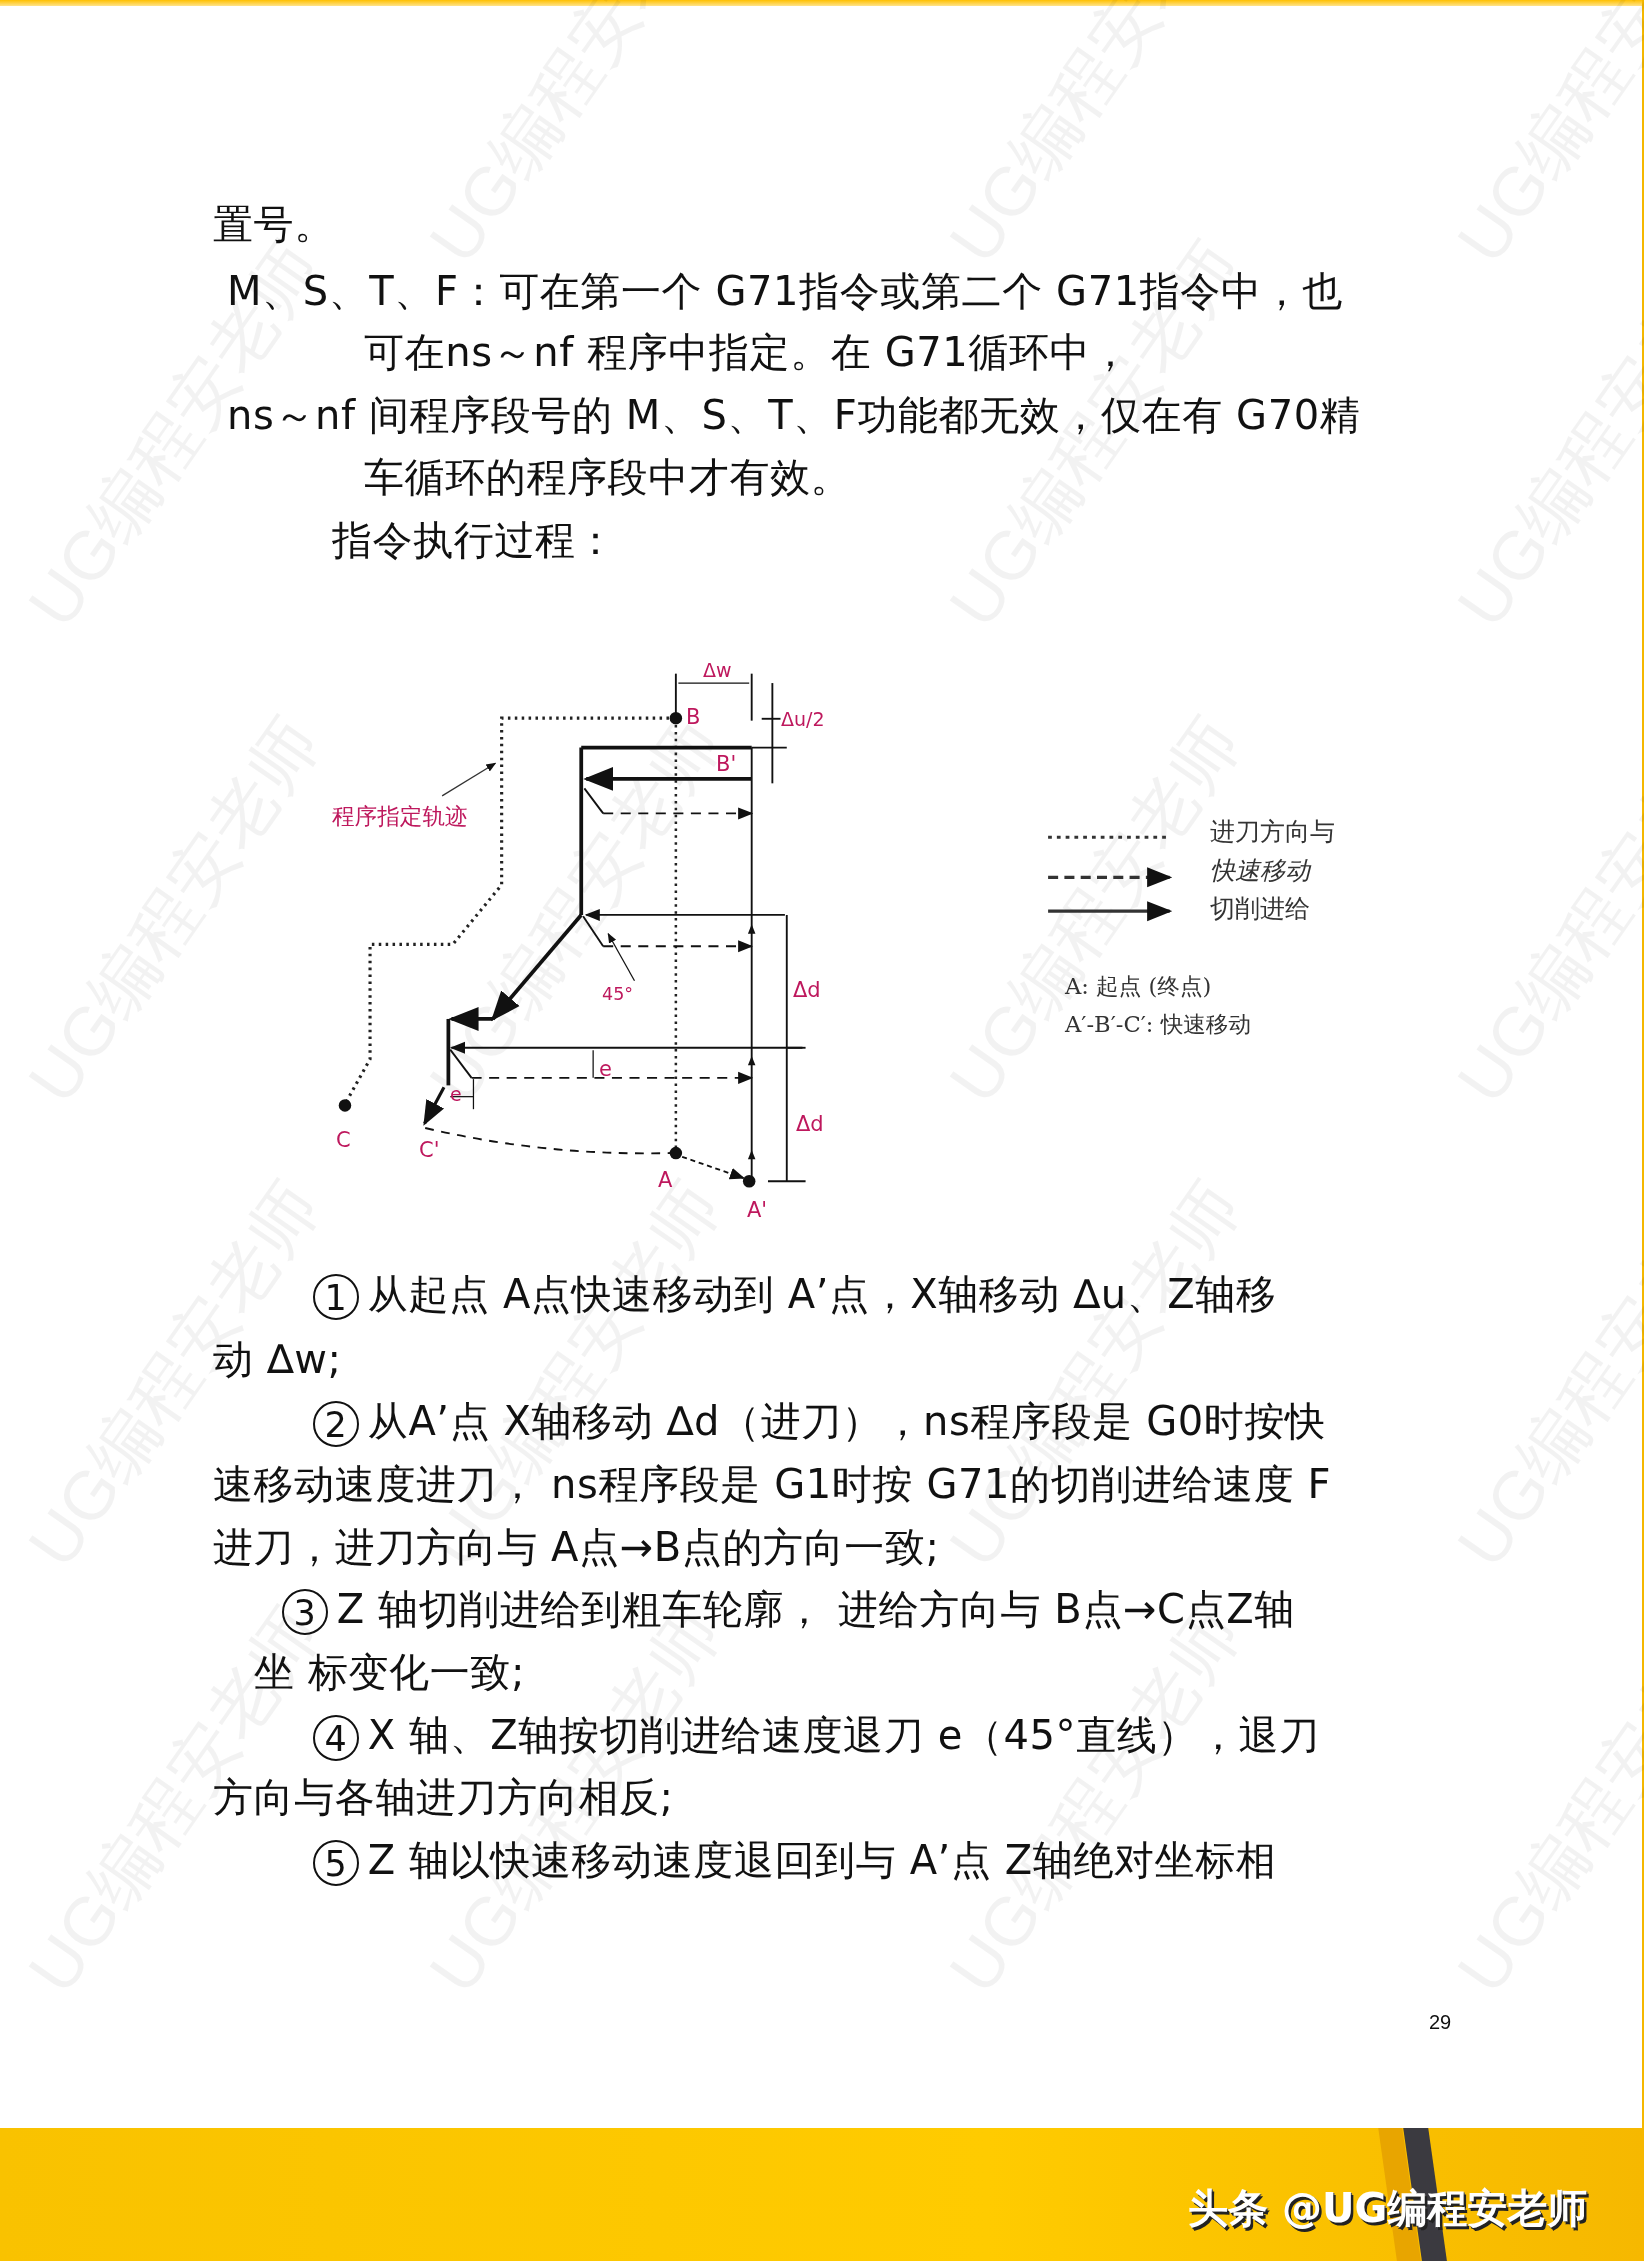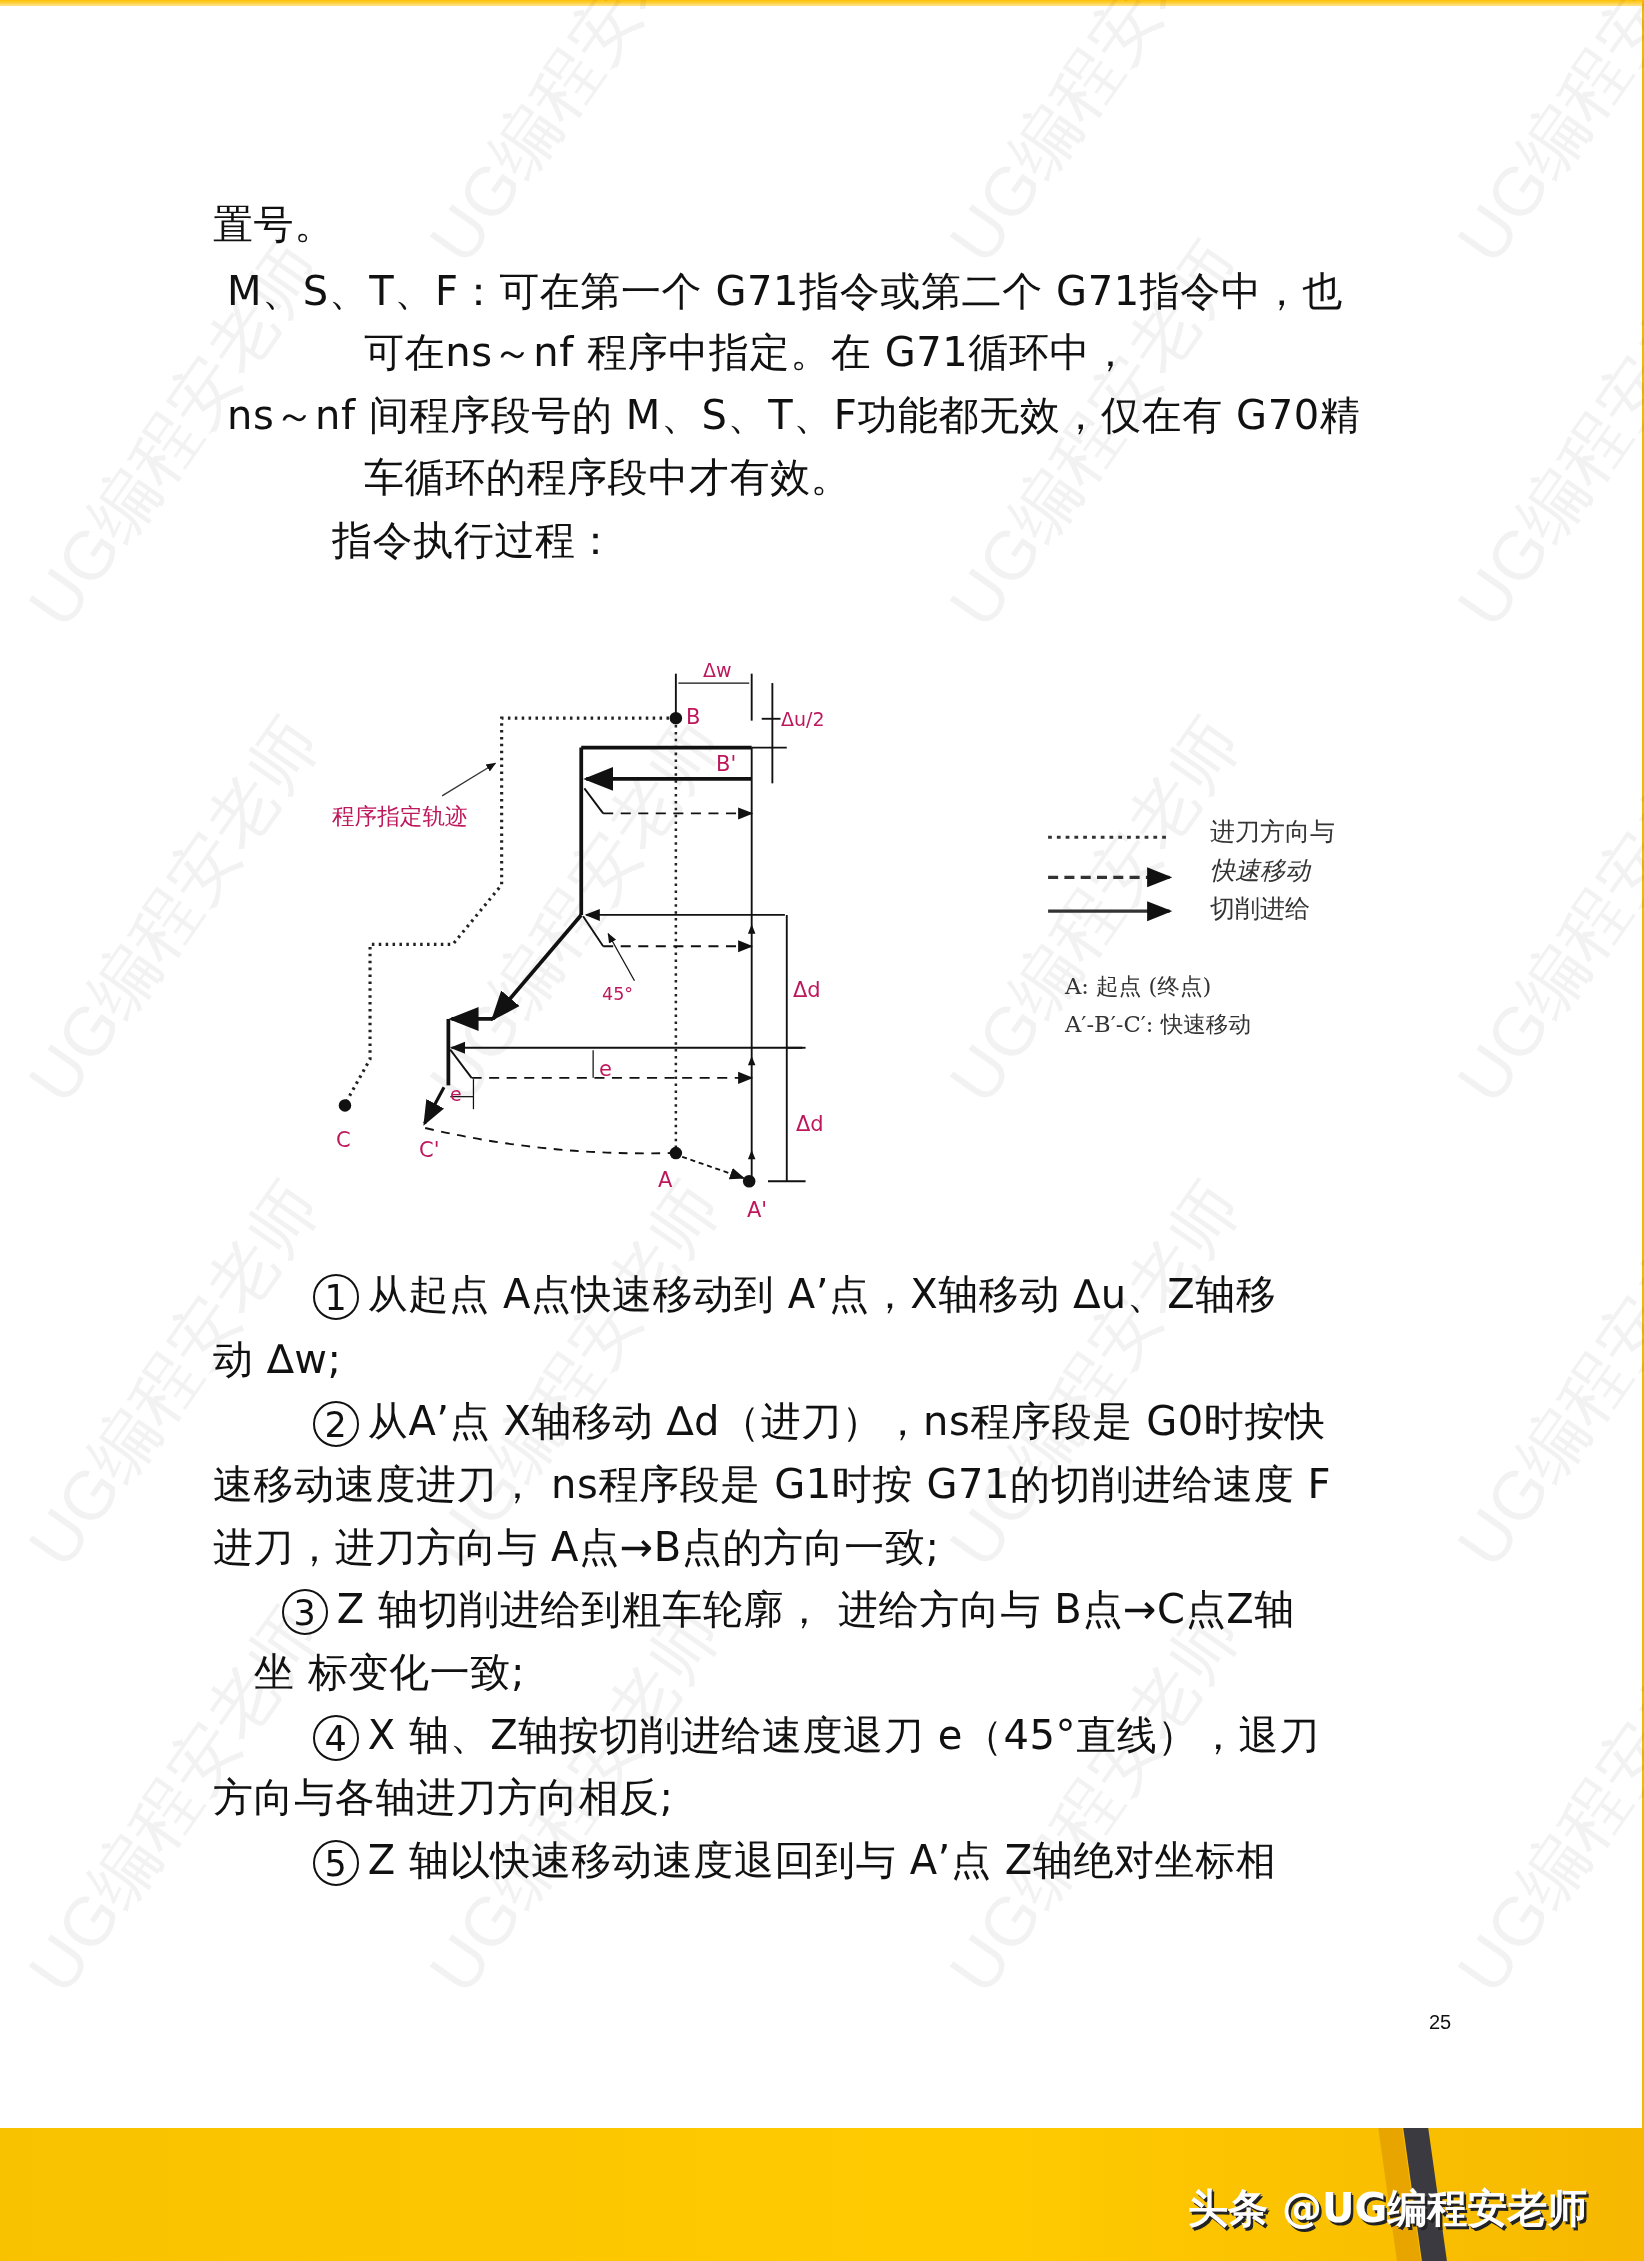--- a/index.html
+++ b/index.html
@@ -153,20 +153,20 @@
 <div class="line" style="left:213px;top:1522px;">进刀，进刀方向与  A点→B点的方向一致;</div>
 
 <div class="line" style="left:282px;top:1584px;"><span class="num">3</span><span>Z 轴切削进给到粗车轮廓，  进给方向与 B点→C点Z轴</span></div>
 <div class="line" style="left:254px;top:1647px;">坐  标变化一致;</div>
 
 <div class="line" style="left:313px;top:1710px;"><span class="num">4</span><span>X 轴、Z轴按切削进给速度退刀  e（45°直线），退刀</span></div>
 <div class="line" style="left:213px;top:1772px;">方向与各轴进刀方向相反;</div>
 
 <div class="line" style="left:313px;top:1835px;"><span class="num">5</span><span>Z 轴以快速移动速度退回到与  A’点  Z轴绝对坐标相</span></div>
 
-<div class="page-num">25</div>
+<div class="page-num">29</div>
 
 <div class="footer">
   <div class="stripe1"></div>
   <div class="stripe2"></div>
 </div>
 <div class="footer-label">头条 @UG编程安老师</div>
 
 
 </body></html>

